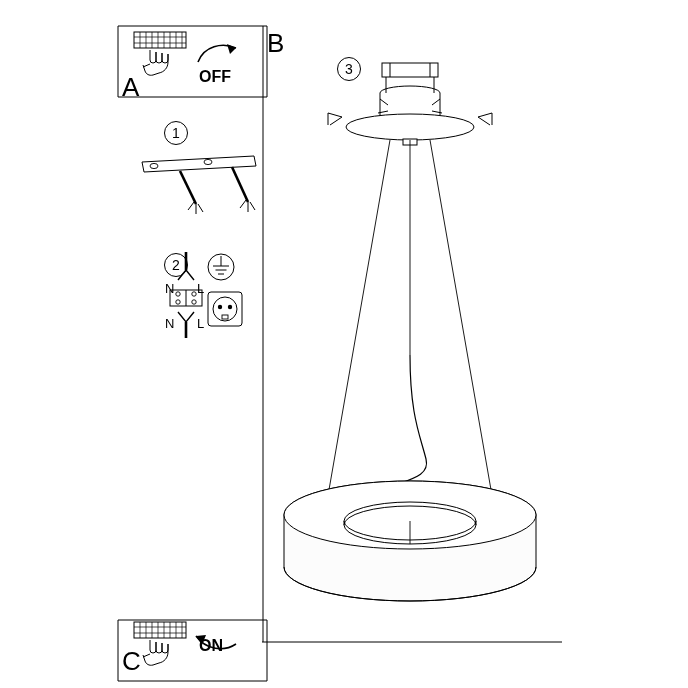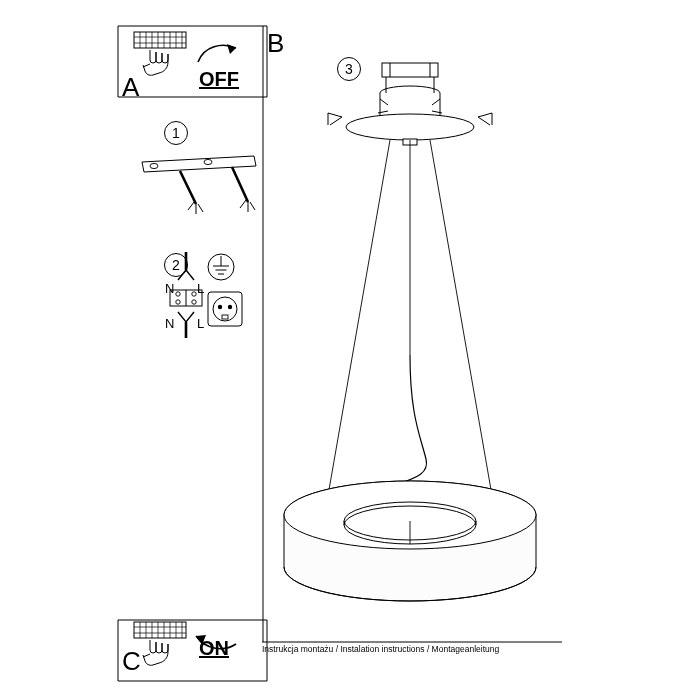--- a/index.html
+++ b/index.html
@@ -1,21 +1,21 @@
 <!DOCTYPE html>
 <html><head>
 <meta charset="utf-8">
 <style>
   html,body{margin:0;padding:0;background:#fff;}
   body{width:688px;height:688px;font-family:"Liberation Sans",sans-serif;color:#000;}
   #sheet{position:relative;width:688px;height:688px;overflow:hidden;background:#fff;}
   .abs{position:absolute;}
   .lbl{font-family:"Liberation Sans",sans-serif;}
   .big{font-size:26px;font-weight:400;}
-  .med{font-size:20px;font-weight:400;text-decoration:underline;}
+  .med{font-size:16px;font-weight:400;}
   .sm{font-size:13px;}
   .tiny{font-size:8.5px;line-height:11px;}
   .circnum{width:22px;height:22px;border:1.2px solid #000;border-radius:50%;
            display:flex;align-items:center;justify-content:center;font-size:14px;}
   .footer-text{position:absolute;left:262px;top:644px;width:300px;}
   svg{display:block;overflow:visible;}
 </style>
 </head>
 <body>
 
@@ -187,16 +187,15 @@
       <ellipse cx="140" cy="466" rx="66" ry="19" fill="#ffffff"></ellipse>
       <ellipse cx="140" cy="470" rx="66" ry="19" fill="none"></ellipse>
       <path d="M74,466 L74,470 M206,466 L206,470"></path>
       <line x1="140" y1="466" x2="140" y2="489" stroke-width="0.9"></line>
 
       <path d="M14,512 a126,34 0 0 0 252,0"></path>
     </g>
   </svg>
 
   <div class="footer-text">
-    <div class="tiny">Instrukcja montażu / Instalation instructions / Montageanleitung</div>
   </div>
 
 </div>
 
 </body></html>

